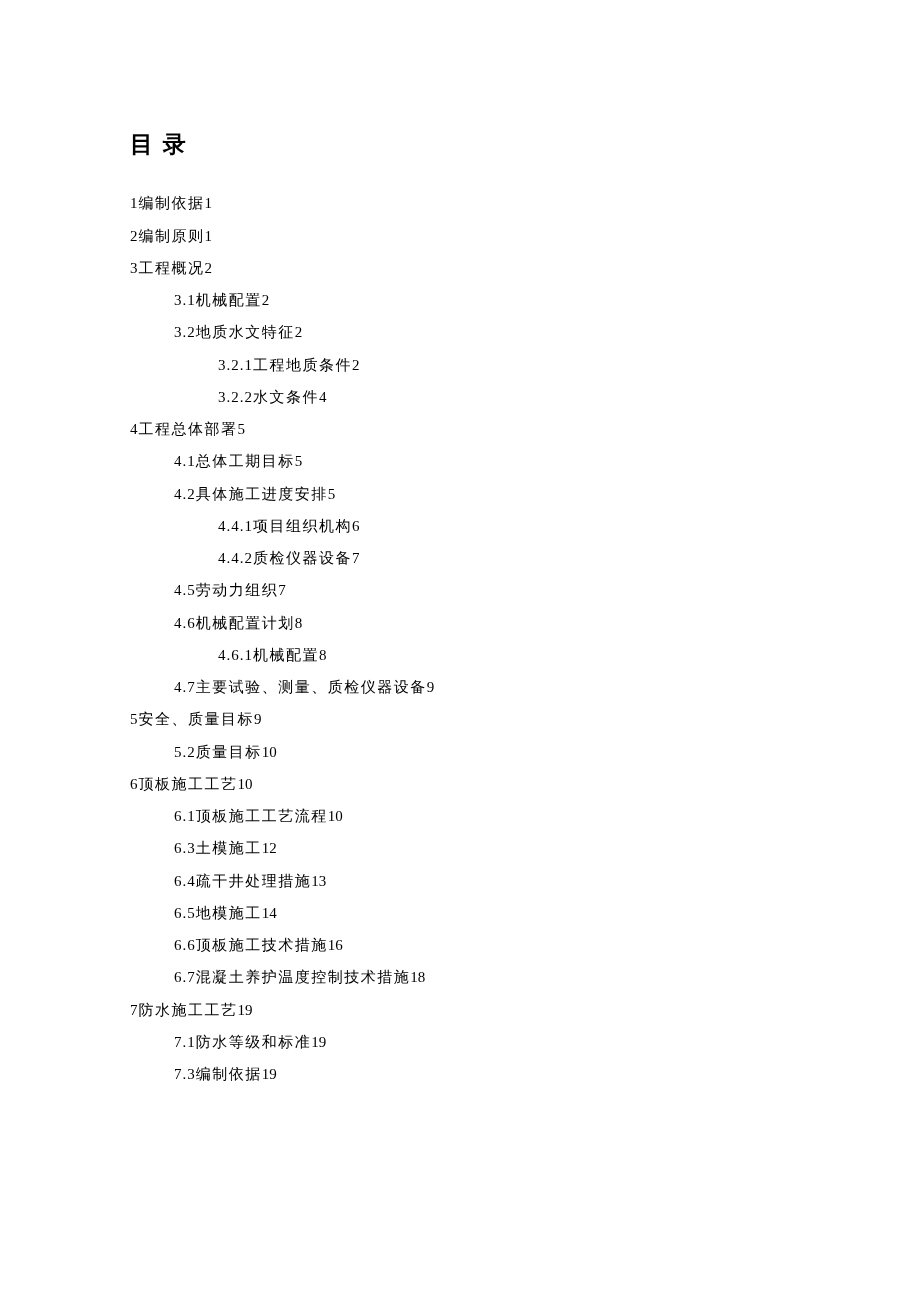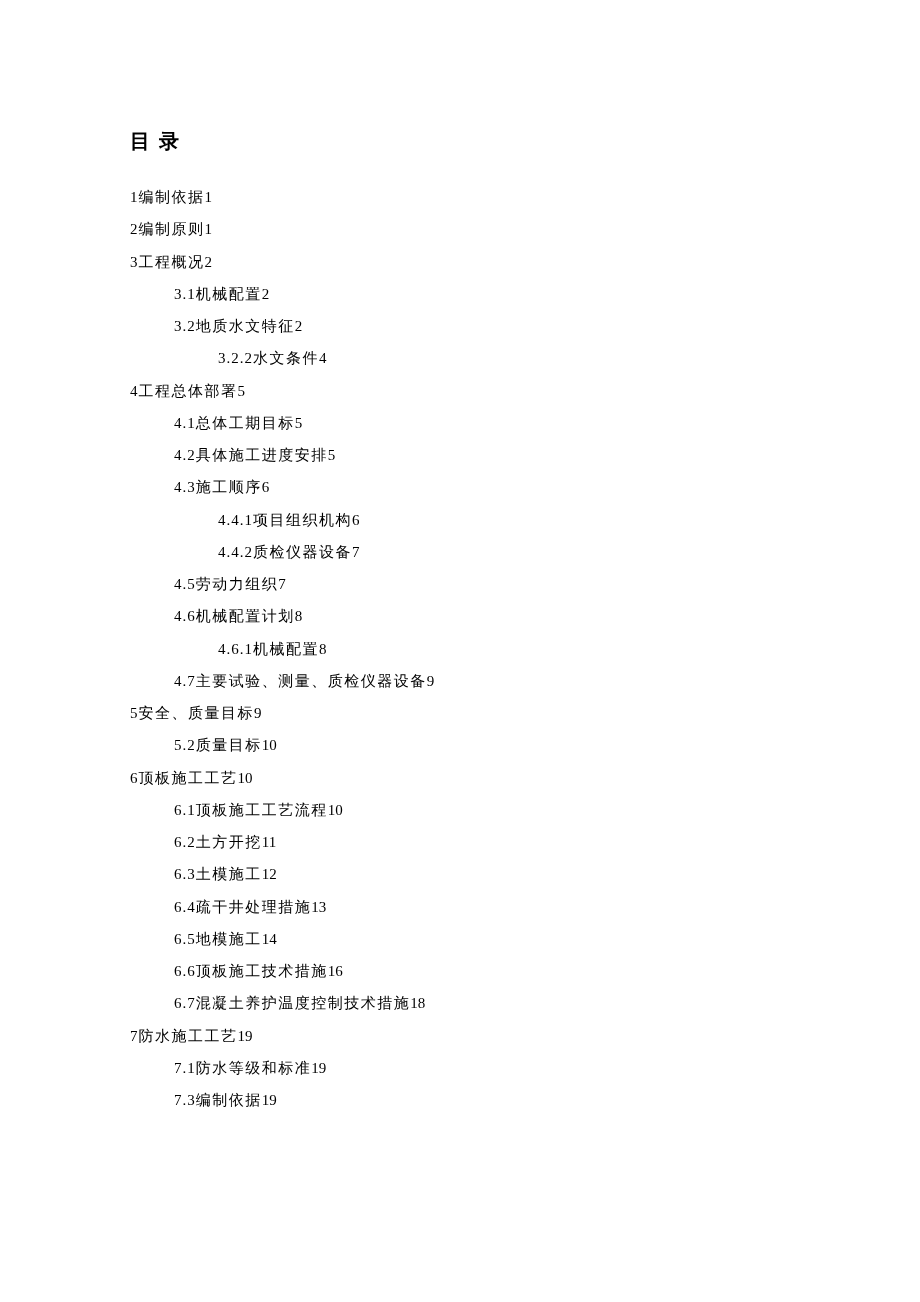--- a/index.html
+++ b/index.html
@@ -8,21 +8,21 @@
       line-height: 2.15;
       color: #000;
       background: #fff;
       margin: 0;
       padding: 120px 130px 60px 130px;
       width: 920px;
       box-sizing: border-box;
     }
     .title {
       font-weight: bold;
-      font-size: 20px;
+      font-size: 23px;
       margin-bottom: 18px;
       letter-spacing: 2px;
     }
     .entry {
       white-space: nowrap;
     }
     .level-0 { padding-left: 0; }
     .level-1 { padding-left: 44px; }
     .level-2 { padding-left: 88px; }
     .num {
@@ -38,36 +38,35 @@
 </head>
 <body>
 
 <div class="title">目 录</div>
 <div id="toc-container">
     <div class="entry level-0"><span class="num">1</span><span class="label">编制依据</span><span class="page">1</span></div>
     <div class="entry level-0"><span class="num">2</span><span class="label">编制原则</span><span class="page">1</span></div>
     <div class="entry level-0"><span class="num">3</span><span class="label">工程概况</span><span class="page">2</span></div>
     <div class="entry level-1"><span class="num">3.1</span><span class="label">机械配置</span><span class="page">2</span></div>
     <div class="entry level-1"><span class="num">3.2</span><span class="label">地质水文特征</span><span class="page">2</span></div>
+    <div class="entry level-2"><span class="num">3.2.1</span><span class="label">工程地质条件</span><span class="page">2</span></div>
     <div class="entry level-2"><span class="num">3.2.2</span><span class="label">水文条件</span><span class="page">4</span></div>
     <div class="entry level-0"><span class="num">4</span><span class="label">工程总体部署</span><span class="page">5</span></div>
     <div class="entry level-1"><span class="num">4.1</span><span class="label">总体工期目标</span><span class="page">5</span></div>
     <div class="entry level-1"><span class="num">4.2</span><span class="label">具体施工进度安排</span><span class="page">5</span></div>
-    <div class="entry level-1"><span class="num">4.3</span><span class="label">施工顺序</span><span class="page">6</span></div>
     <div class="entry level-2"><span class="num">4.4.1</span><span class="label">项目组织机构</span><span class="page">6</span></div>
     <div class="entry level-2"><span class="num">4.4.2</span><span class="label">质检仪器设备</span><span class="page">7</span></div>
     <div class="entry level-1"><span class="num">4.5</span><span class="label">劳动力组织</span><span class="page">7</span></div>
     <div class="entry level-1"><span class="num">4.6</span><span class="label">机械配置计划</span><span class="page">8</span></div>
     <div class="entry level-2"><span class="num">4.6.1</span><span class="label">机械配置</span><span class="page">8</span></div>
     <div class="entry level-1"><span class="num">4.7</span><span class="label">主要试验、测量、质检仪器设备</span><span class="page">9</span></div>
     <div class="entry level-0"><span class="num">5</span><span class="label">安全、质量目标</span><span class="page">9</span></div>
     <div class="entry level-1"><span class="num">5.2</span><span class="label">质量目标</span><span class="page">10</span></div>
     <div class="entry level-0"><span class="num">6</span><span class="label">顶板施工工艺</span><span class="page">10</span></div>
     <div class="entry level-1"><span class="num">6.1</span><span class="label">顶板施工工艺流程</span><span class="page">10</span></div>
-    <div class="entry level-1"><span class="num">6.2</span><span class="label">土方开挖</span><span class="page">11</span></div>
     <div class="entry level-1"><span class="num">6.3</span><span class="label">土模施工</span><span class="page">12</span></div>
     <div class="entry level-1"><span class="num">6.4</span><span class="label">疏干井处理措施</span><span class="page">13</span></div>
     <div class="entry level-1"><span class="num">6.5</span><span class="label">地模施工</span><span class="page">14</span></div>
     <div class="entry level-1"><span class="num">6.6</span><span class="label">顶板施工技术措施</span><span class="page">16</span></div>
     <div class="entry level-1"><span class="num">6.7</span><span class="label">混凝土养护温度控制技术措施</span><span class="page">18</span></div>
     <div class="entry level-0"><span class="num">7</span><span class="label">防水施工工艺</span><span class="page">19</span></div>
     <div class="entry level-1"><span class="num">7.1</span><span class="label">防水等级和标准</span><span class="page">19</span></div>
     <div class="entry level-1"><span class="num">7.3</span><span class="label">编制依据</span><span class="page">19</span></div>
   </div>
 

